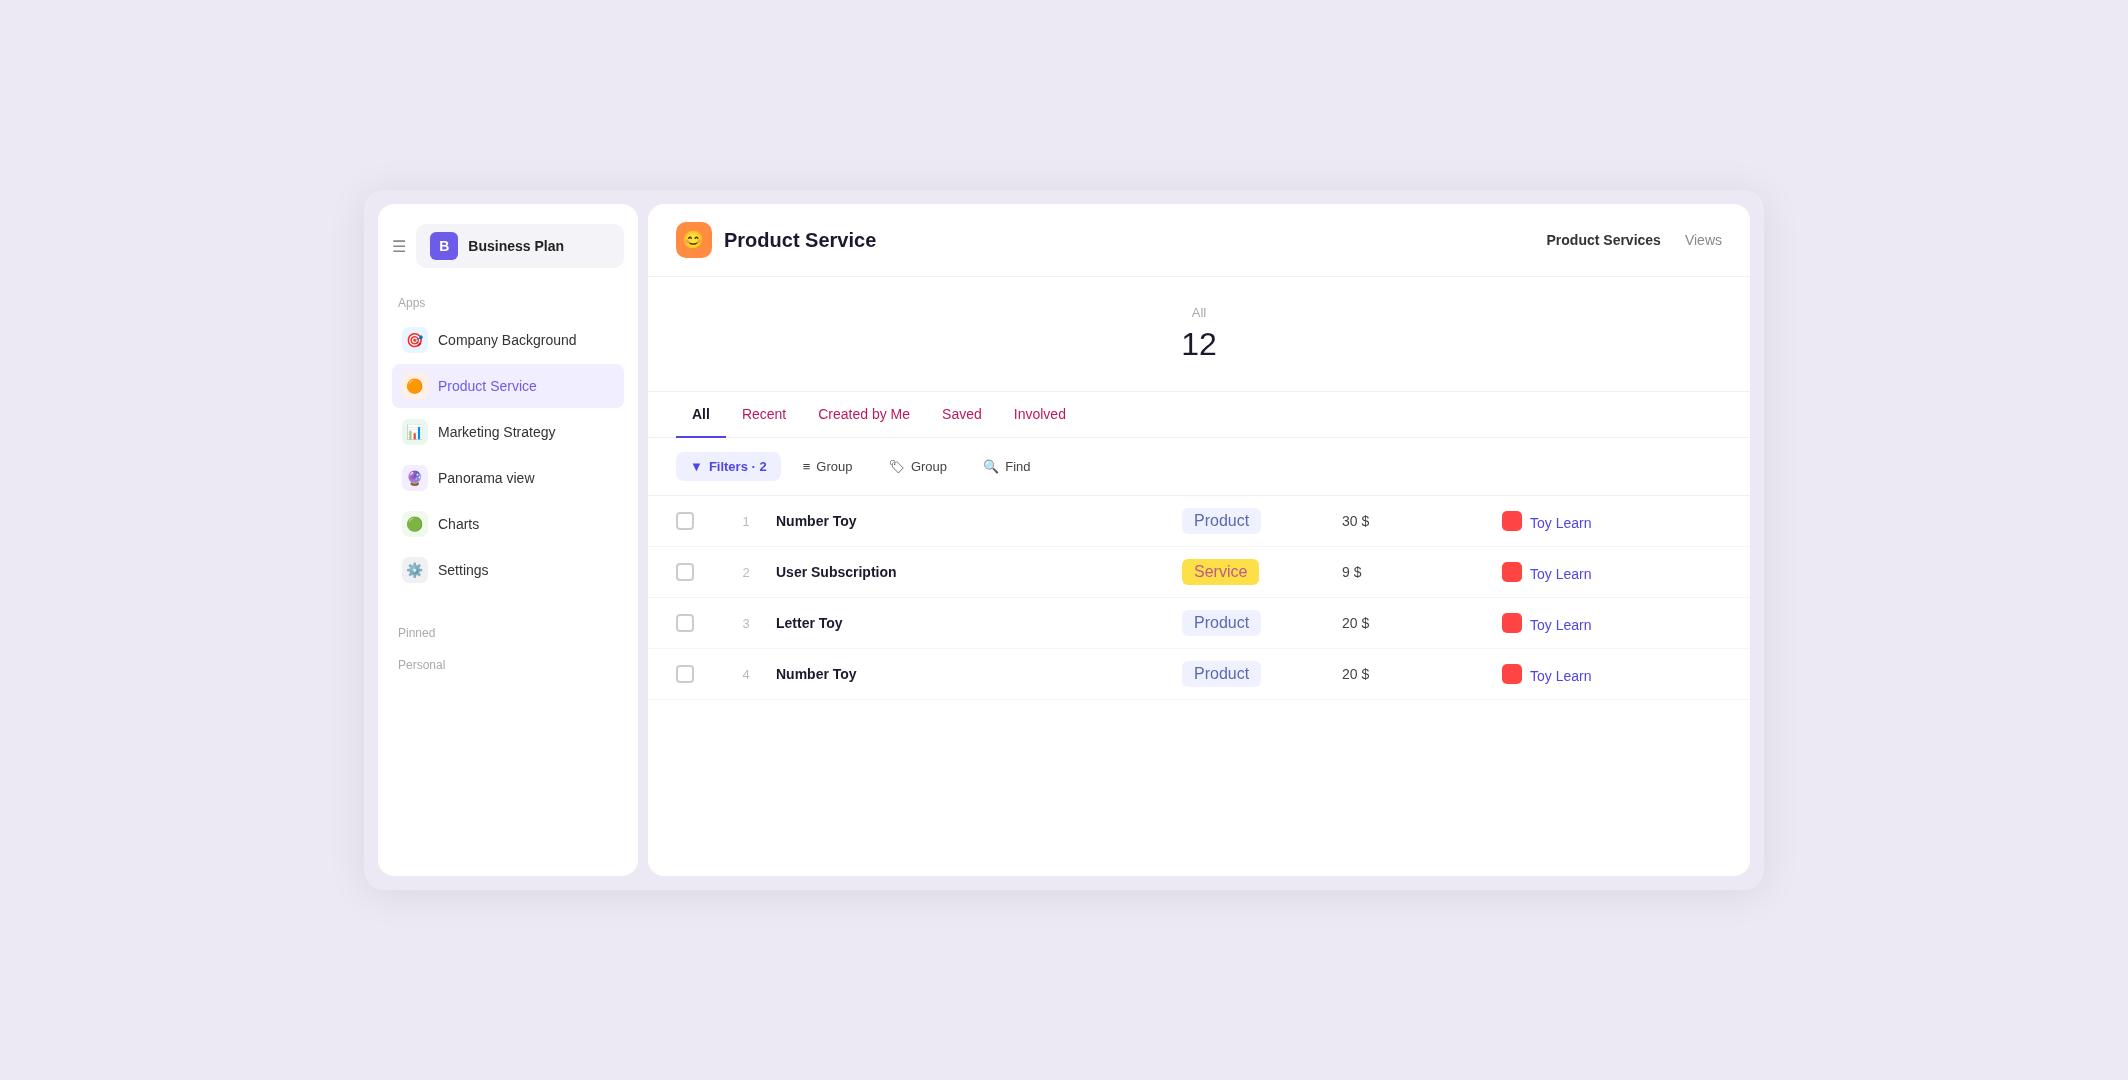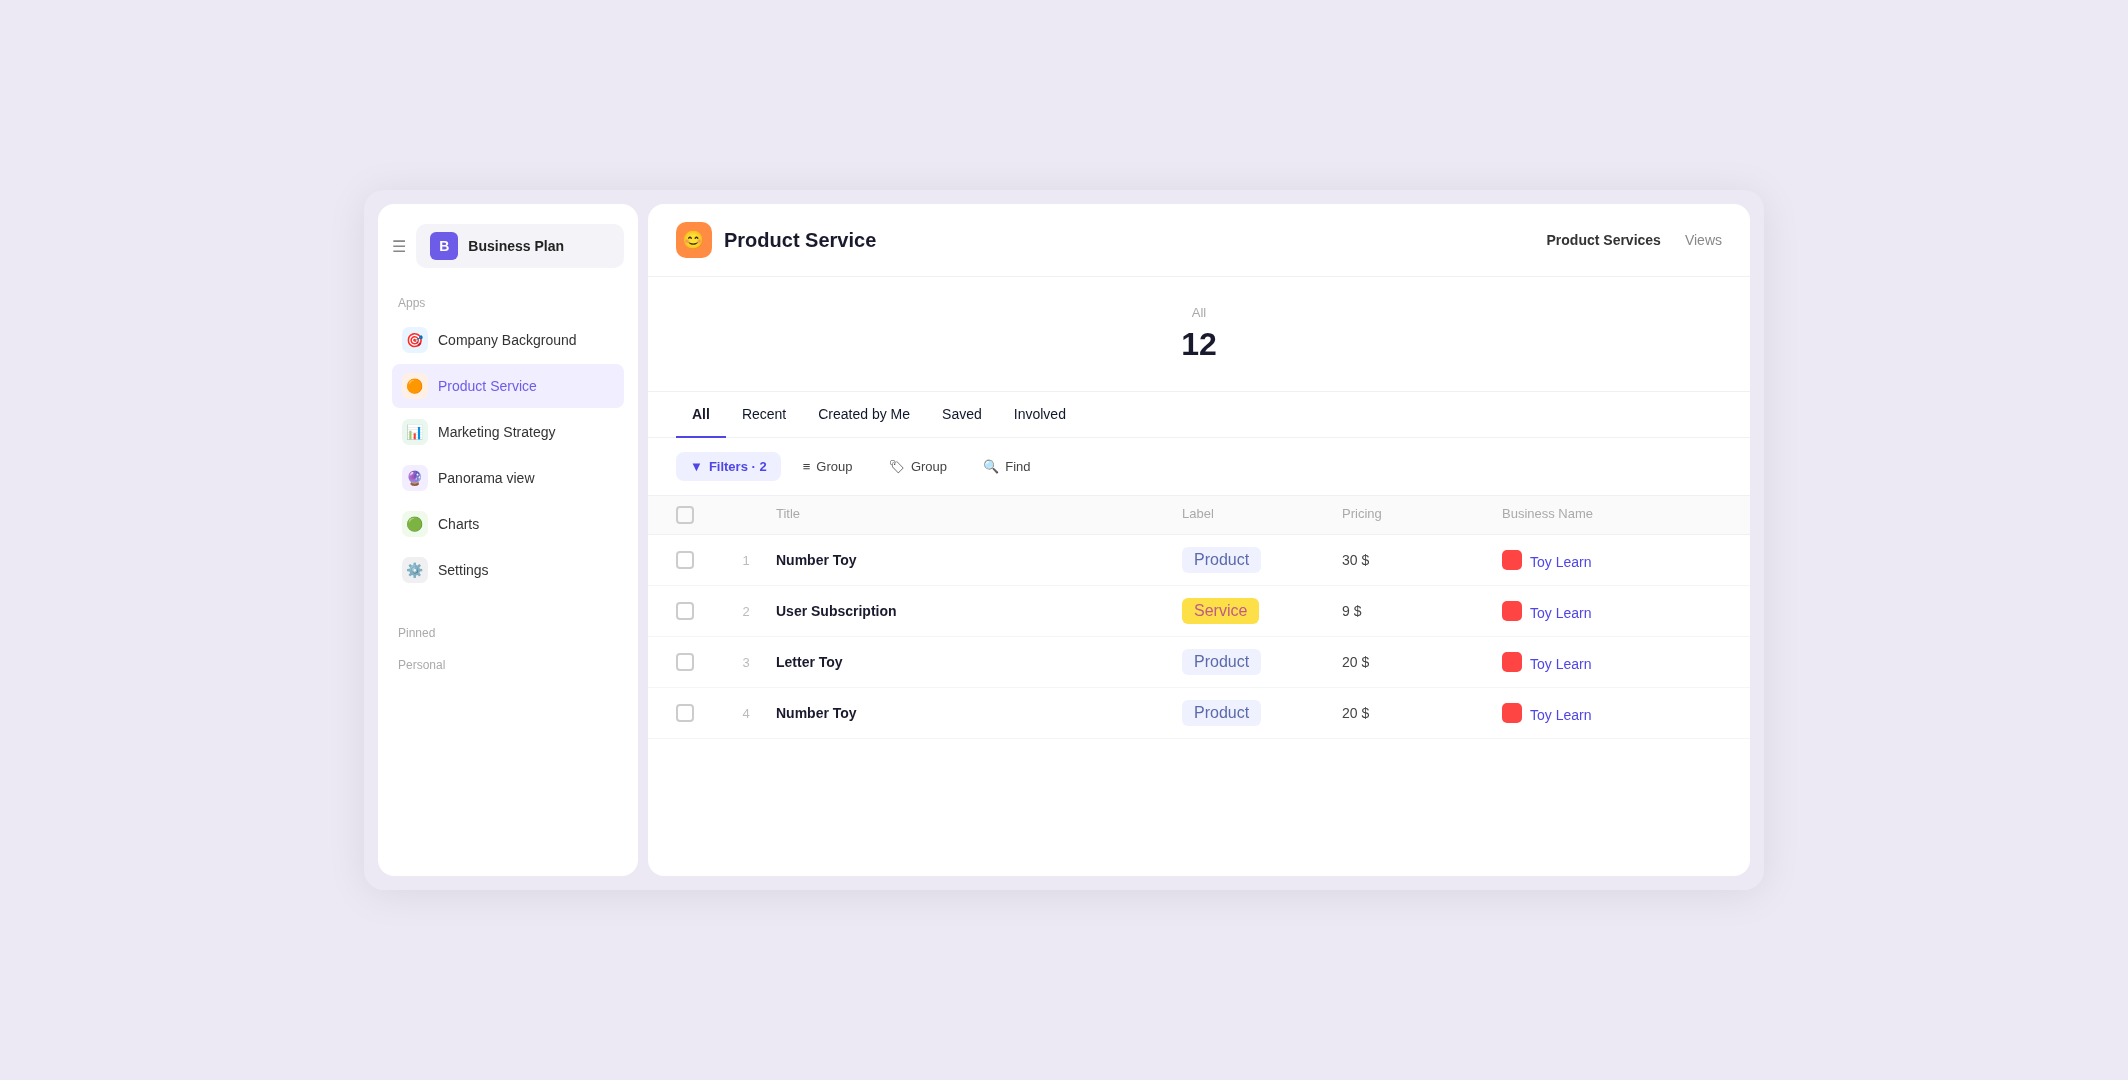--- a/index.html
+++ b/index.html
@@ -196,35 +196,35 @@
       width: 1px;
       background: #e8e8f0;
     }
     .stat-label {
       font-size: 13px;
       color: #aaa;
       margin-bottom: 6px;
     }
     .stat-value {
       font-size: 32px;
-      font-weight: 700;
+      font-weight: 400;
       color: #1a1a2e;
     }
     
     .tabs-row {
       display: flex;
       align-items: center;
       padding: 0 28px;
       border-bottom: 1px solid #f0f0f4;
       gap: 0;
     }
     .tab-item {
       padding: 14px 16px;
       font-size: 14px;
-      color: #0f172a;
+      color: #be185d;
       cursor: pointer;
       border-bottom: 2px solid transparent;
       font-weight: 500;
       margin-bottom: -1px;
     }
     .tab-item.active {
       color: #1a1a2e;
       border-bottom: 2px solid #4f46e5;
       font-weight: 600;
     }
@@ -432,30 +432,20 @@
         <span>🏷</span>
         <span>Group</span>
       </button>
       <button class="tool-btn">
         <span>🔍</span>
         <span>Find</span>
       </button>
     </div>
 
     <div class="data-table">
-      <div class="table-header">
-        <div class="col-header">
-          <div class="checkbox-placeholder"></div>
-        </div>
-        <div class="col-header"></div>
-        <div class="col-header">Title</div>
-        <div class="col-header">Label</div>
-        <div class="col-header">Pricing</div>
-        <div class="col-header">Business Name</div>
-      </div>
 
       <div class="table-row">
         <div>
             <div class="checkbox-placeholder"></div>
           </div>
         <div class="row-num">1</div>
         <div class="row-title">Number Toy</div>
         <div>
           <span class="label-badge label-product">Product</span>
         </div>

